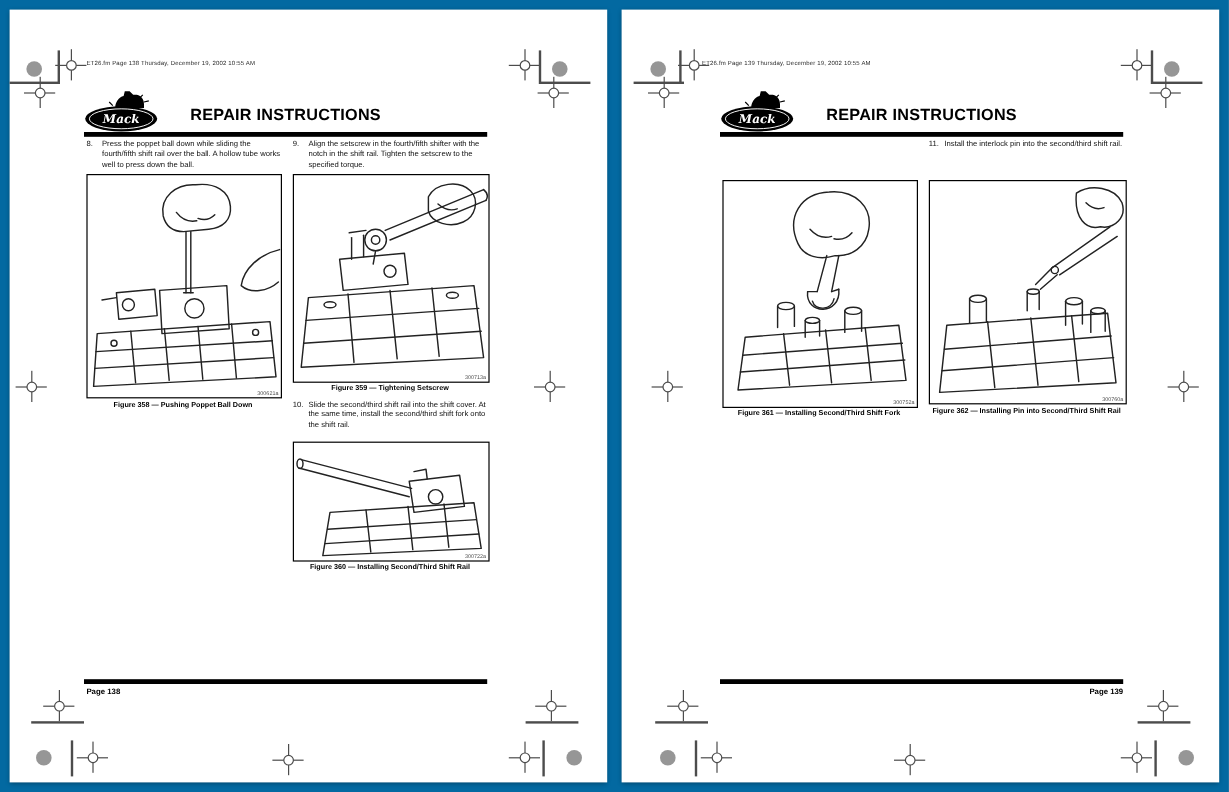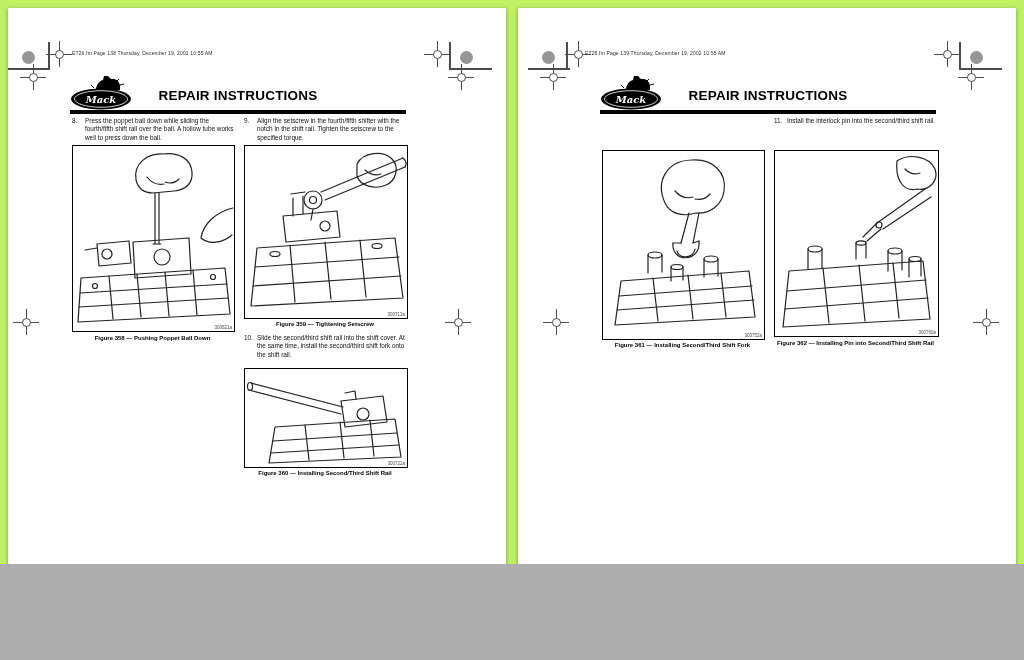--- a/index.html
+++ b/index.html
@@ -1,17 +1,17 @@
 <!DOCTYPE html>
 <html><head>
 <meta charset="utf-8">
 <style>
   html,body{margin:0;padding:0;}
   body{background:#aeaeae;font-family:"Liberation Sans",sans-serif;}
-  .canvas{position:relative;width:1024px;height:564px;background:#bef264;overflow:hidden;}
+  .canvas{position:relative;width:1024px;height:660px;background:#0369a1;overflow:hidden;}
   .page{position:absolute;top:8px;width:498px;height:644px;background:#fff;box-shadow:0 1px 4px rgba(0,0,0,.38);}
   .stamp{position:absolute;font-size:5px;color:#2b2b2b;white-space:nowrap;letter-spacing:.15px;}
   .logo{position:absolute;width:62px;height:36px;}
   .title{position:absolute;font-size:13.5px;font-weight:bold;color:#000;text-align:center;letter-spacing:.2px;}
   .hrule{position:absolute;height:3.5px;background:#000;}
   .step{position:absolute;display:flex;font-size:6.4px;line-height:1.3;color:#101010;}
   .step .num{width:13px;flex:none;}
   .step .txt{flex:1;}
   .figbox{position:absolute;border:1.6px solid #000;background:#fff;}
   .figbox svg{display:block;width:100%;height:100%;}

